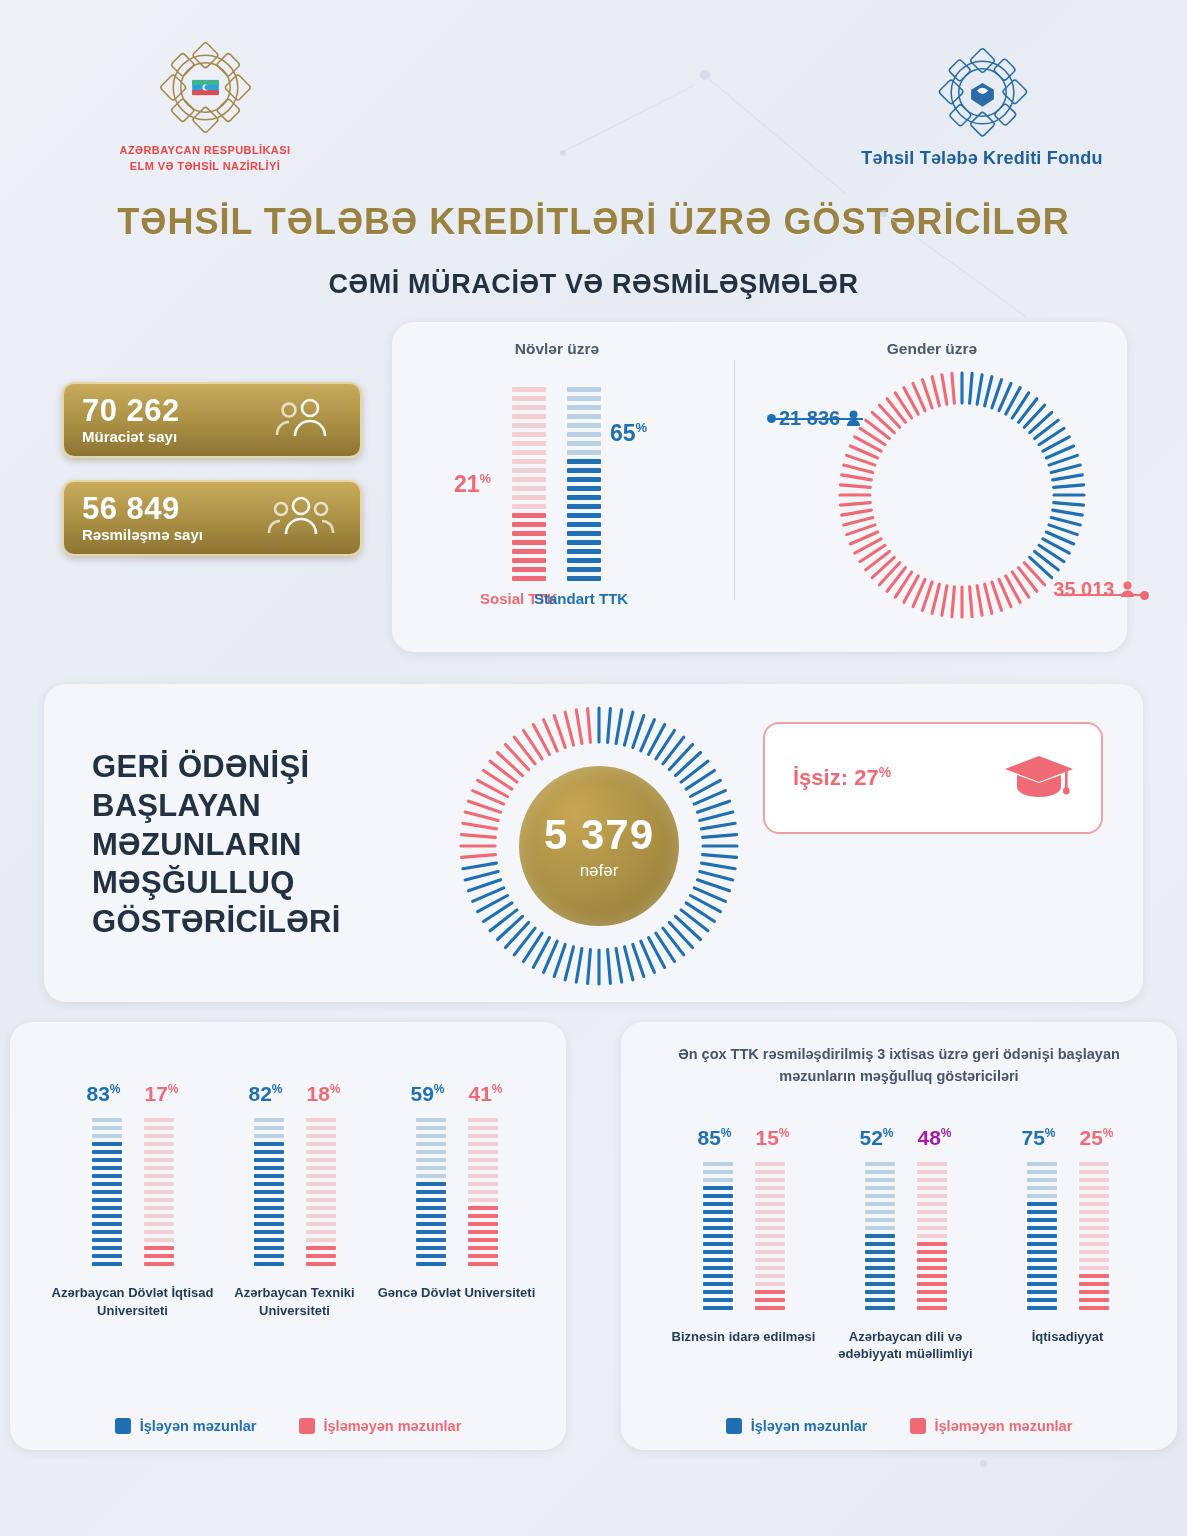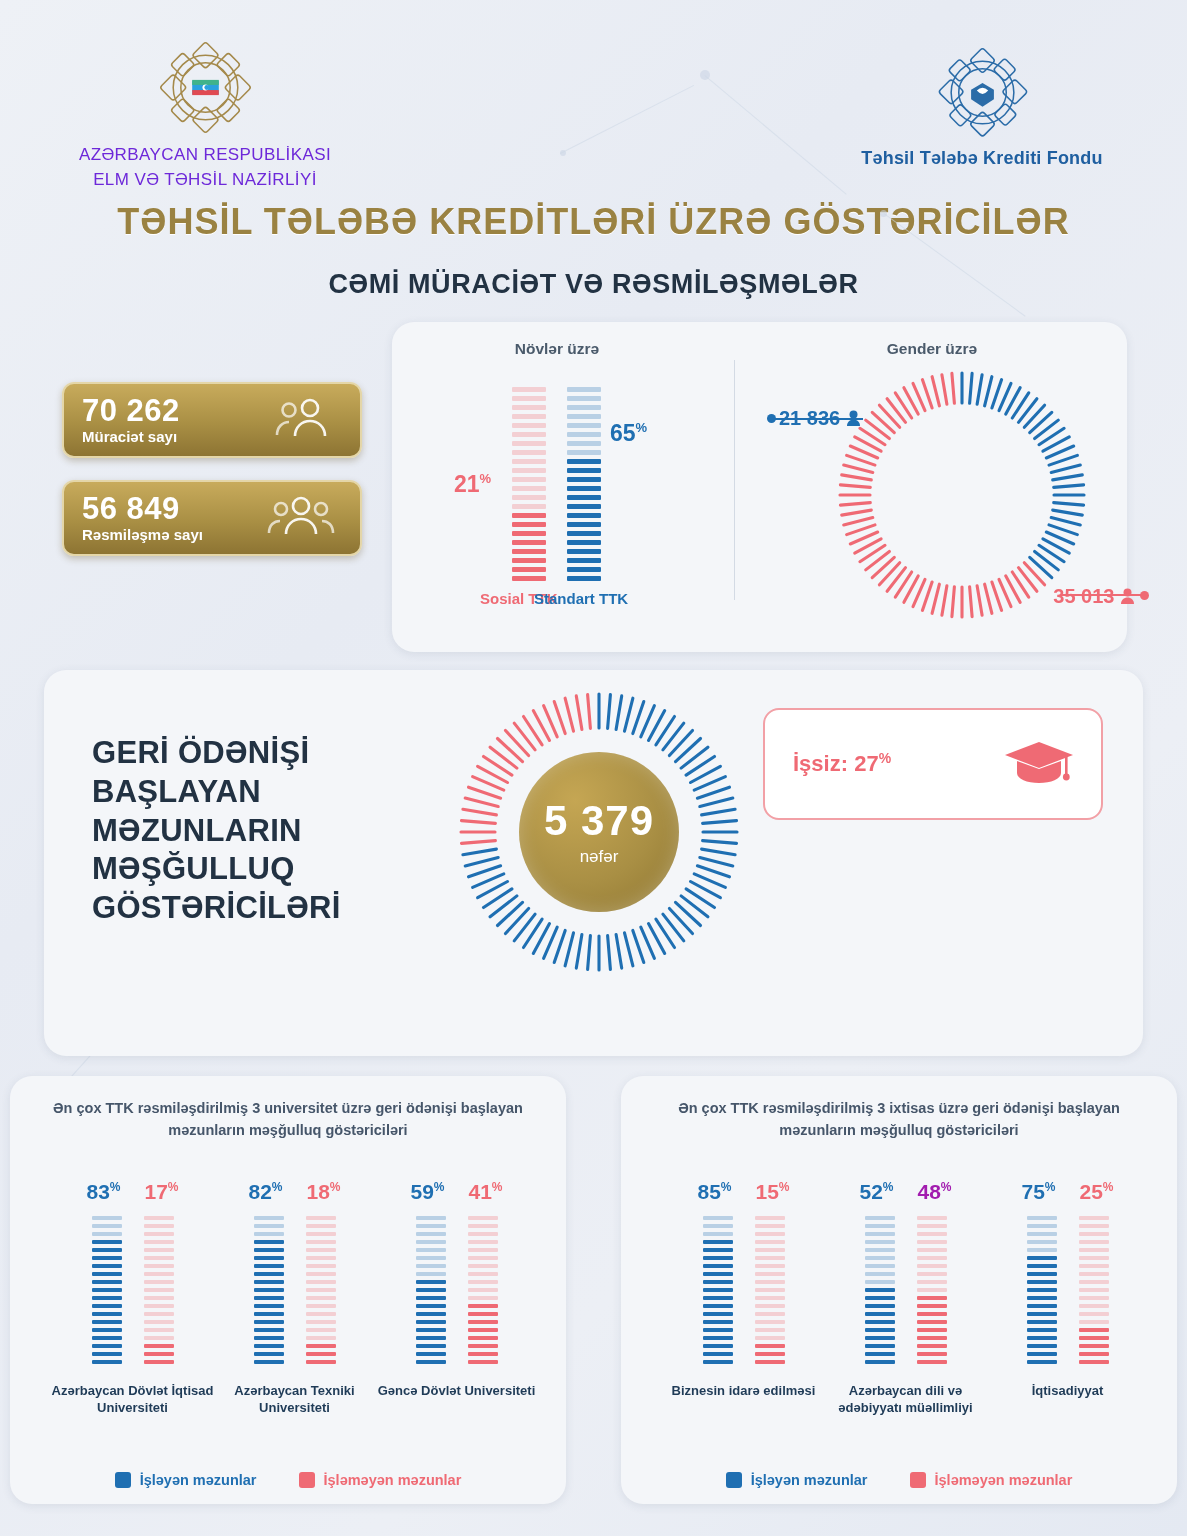--- a/index.html
+++ b/index.html
@@ -15,21 +15,21 @@
   .bg-deco .dot { position:absolute; border-radius:50%; background:#c8d3e4; opacity:.55; }
   .bg-deco .ln { position:absolute; height:1px; background:#cfd8e6; opacity:.6; transform-origin: 0 0; }
 
   
   .header { position:relative; height:195px; }
   .logo-left { position:absolute; left:60px; top:40px; width:290px; text-align:center; }
   .logo-right { position:absolute; right:55px; top:45px; width:300px; text-align:center; }
   .emblem { width:95px; height:95px; margin:0 auto 8px; position:relative; }
   .emblem svg { display:block; }
   .logo-left .cap {
-    font-size:17px; font-weight:normal; color:#6d28d9; letter-spacing:.4px; line-height:1.45;
+    font-size:11px; font-weight:bold; color:#ef4444; letter-spacing:.4px; line-height:1.45;
   }
   .logo-right .cap {
     font-size:18px; font-weight:bold; color:#1f5fa0; letter-spacing:.2px;
   }
 
   .title-main {
     text-align:center; font-size:36px; font-weight:bold; letter-spacing:1px;
     color:#9a8242; margin-top:6px;
     text-shadow: 0 1px 0 #fff;
   }
@@ -67,25 +67,25 @@
   .barpair { position:absolute; left:0; top:45px; width:330px; height:230px; }
   .bar { position:absolute; bottom:34px; width:34px; display:flex; flex-direction:column-reverse; }
   .seg { height:5px; margin-top:4px; border-radius:1px; }
   .bar-label { position:absolute; bottom:8px; font-size:15px; font-weight:bold; }
   .pct { position:absolute; font-weight:bold; font-size:23px; }
   .pct sup { font-size:13px; }
 
   .donut-gender { position:absolute; left:100px; top:30px; width:250px; height:250px; }
   .g-tag { position:absolute; font-size:20px; font-weight:bold; }
   .g-tag.blue { color:#1f6fb2; left:-58px; top:37px; }
-  .g-tag.red  { color:#ef6a74; right:-48px; bottom:12px; }
+  .g-tag.red  { color:#ef6a74; right:-48px; bottom:19px; }
   .g-leader { position:absolute; height:2px; }
 
   
-  .sec2 { position:relative; margin:18px 44px 0; height:386px; padding:0; }
+  .sec2 { position:relative; margin:32px 44px 0; height:318px; padding:0; }
   .sec2 h2 {
     position:absolute; left:48px; top:64px; width:330px;
     font-size:31px; font-weight:bold; line-height:1.25; color:#223243; letter-spacing:.3px;
   }
   .donut-main { position:absolute; left:415px; top:22px; width:280px; height:280px; }
   .donut-main .center {
     position:absolute; left:50%; top:50%; transform:translate(-50%,-50%);
     width:160px;height:160px;border-radius:50%;
     background: radial-gradient(circle at 35% 30%, #c5a653 0%, #a98f44 55%, #8e7631 100%);
     display:flex;flex-direction:column;align-items:center;justify-content:center;color:#fff;
@@ -512,21 +512,20 @@
         <circle cx="63.3" cy="41" r="3.4" fill="#ef6a74"></circle>
       </svg>
     </span>
   </div>
 
 </div>
 
 <div class="sec3">
 
   <div class="card minicard left">
-    <div class="mc-title">Ən çox TTK rəsmiləşdirilmiş 3 universitet üzrə geri ödənişi başlayan məzunların məşğulluq göstəriciləri</div>
     <div class="groups" id="uniGroups">
         <div class="group" style="left: 20px;">
           <div class="pcts">
             <span style="color:#1f6fb2">83<sup>%</sup></span>
             <span style="color:#ef6a74">17<sup>%</sup></span>
           </div>
           <div class="gbars">
             <div class="gbar" style="height: 152px;">
               <div class="seg" style="background: rgb(31, 111, 178); opacity: 1;"></div>
               <div class="seg" style="background: rgb(31, 111, 178); opacity: 1;"></div>

